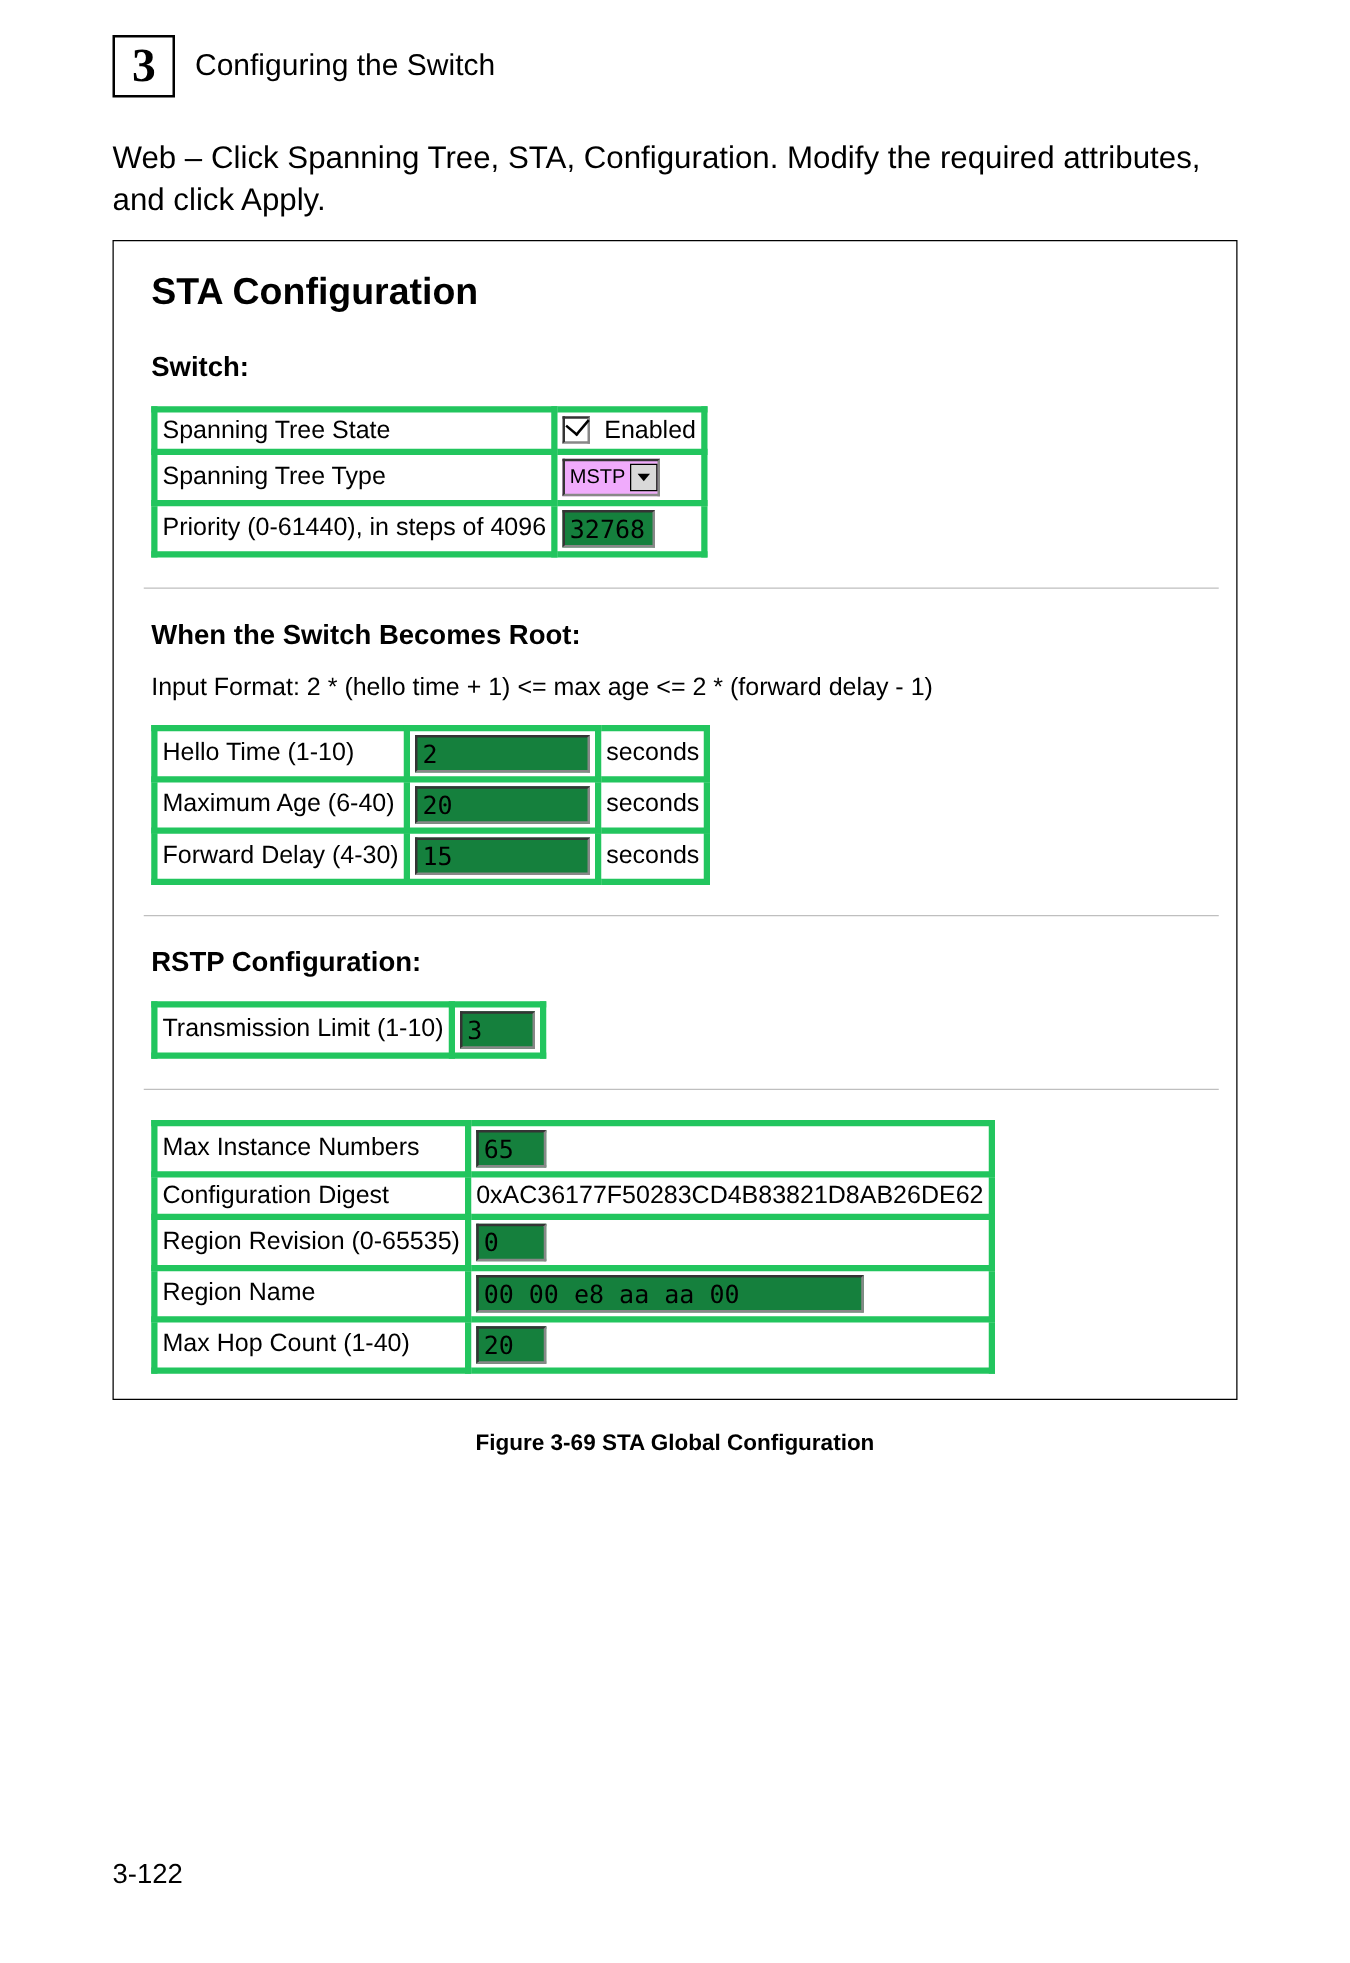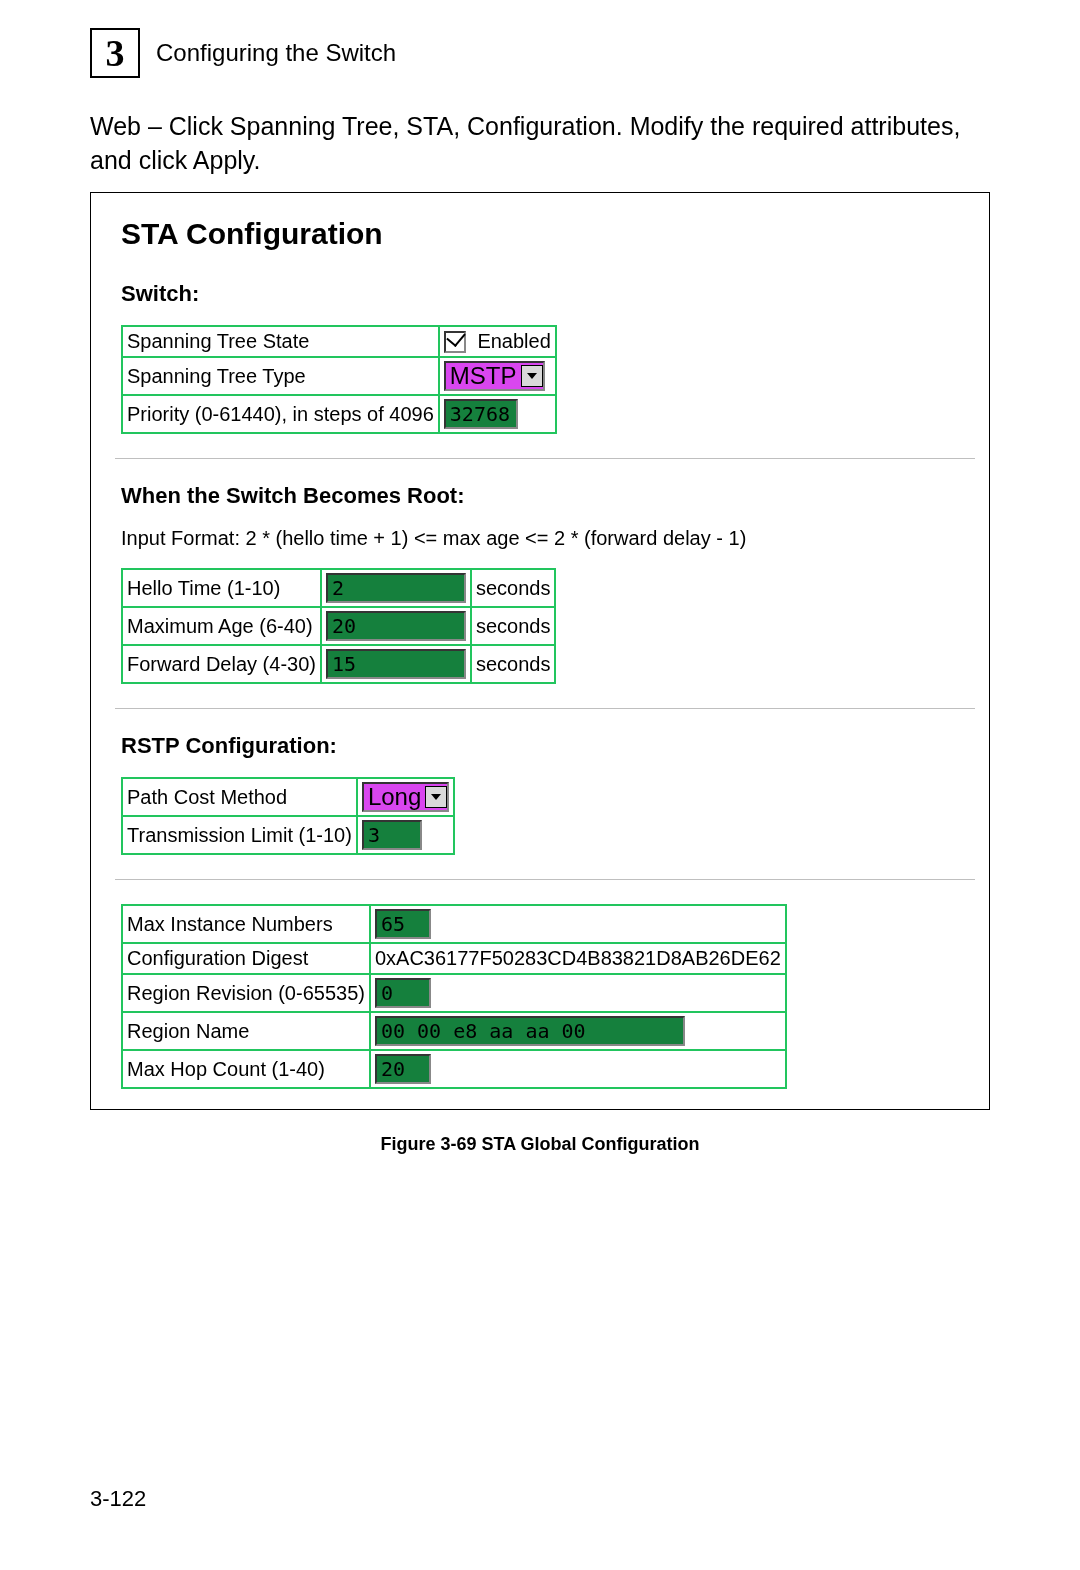--- a/index.html
+++ b/index.html
@@ -40,41 +40,41 @@
   .panel .main-title{font-size:30px;font-weight:700;margin:4px 0 30px 6px;}
   .panel .sect{font-size:22px;font-weight:700;margin:0 0 18px 6px;}
   .panel .note{font-size:20px;margin:0 0 18px 6px;}
   .panel hr{border:none;border-top:1px solid #bfbfbf;margin:24px 0 24px 0;}
   table.cfg{
     border-collapse:collapse;
     margin:0 0 0 6px;
     font-size:20px;
   }
   table.cfg td{
-    border:2px solid #22c55e;
+    border:5px solid #22c55e;
     padding:3px 4px;
     vertical-align:middle;
     white-space:nowrap;
   }
   .txtbox{
     display:inline-block;
     border:2px inset #888;
     background:#15803d;
     font-family:monospace,Arial;
     font-size:20px;
     padding:1px 4px;
     min-height:22px;
     box-sizing:border-box;
   }
   .selbox{
     display:inline-flex;
     align-items:center;
     border:2px inset #888;
-    background:#d946ef;
-    font-size:24px;
+    background:#f0abfc;
+    font-size:16px;
     padding:0 0 0 4px;
     height:26px;
   }
   .selbox .arrow{
     width:20px;height:20px;
     margin-left:4px;
     border:1px solid #000;
     background:#d9d9d9;
     display:inline-flex;align-items:center;justify-content:center;
   }
@@ -166,33 +166,20 @@
       <td>seconds</td>
     </tr>
   </tbody>
     </table>
 
   <hr>
 
   <div class="sect">RSTP Configuration:</div>
   <table class="cfg">
     <tbody>
-        <tr>
-      <td>Path Cost Method</td>
-      <td>
-        <span class="selbox">
-          <span>Long</span>
-          <span class="arrow">
-            <svg viewBox="0 0 10 10">
-                  <polygon points="0,2 10,2 5,8" fill="#000"></polygon>
-                </svg>
-          </span>
-        </span>
-      </td>
-    </tr>
     <tr>
       <td>Transmission Limit (1-10)</td>
       <td><span class="txtbox" style="width:60px">3</span></td>
     </tr>
   </tbody>
     </table>
 
   <hr>
 
   <table class="cfg">

